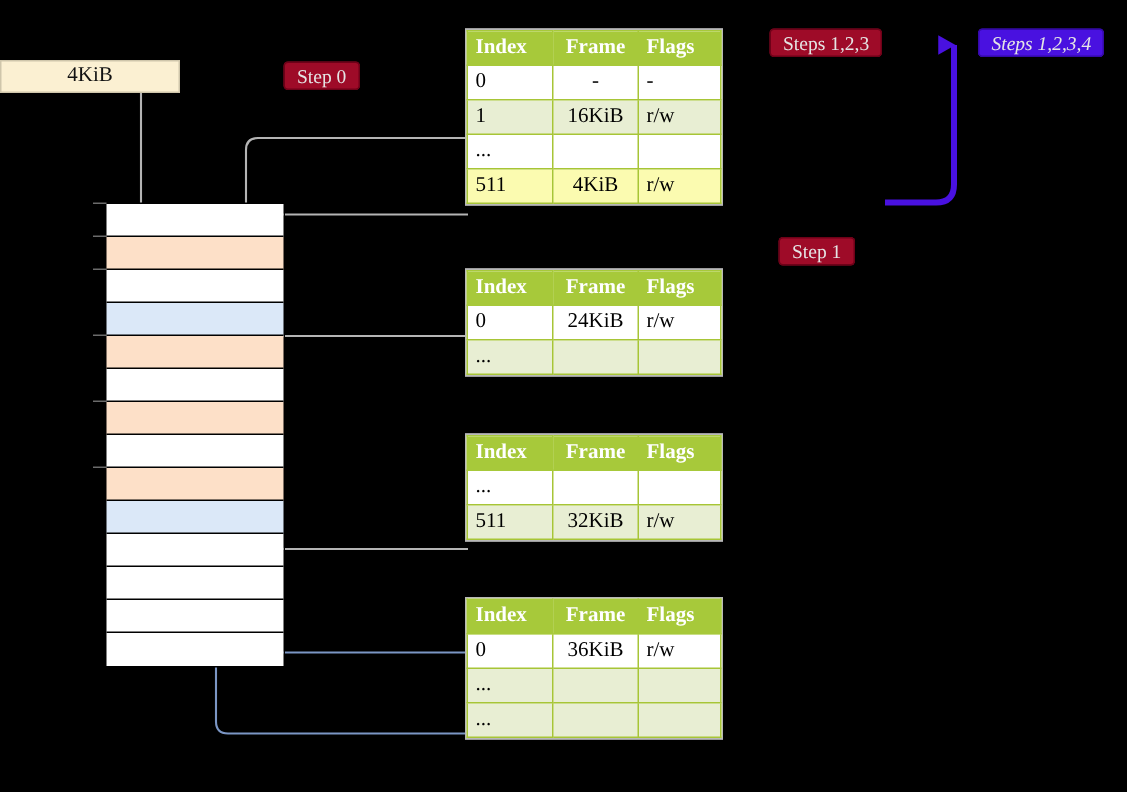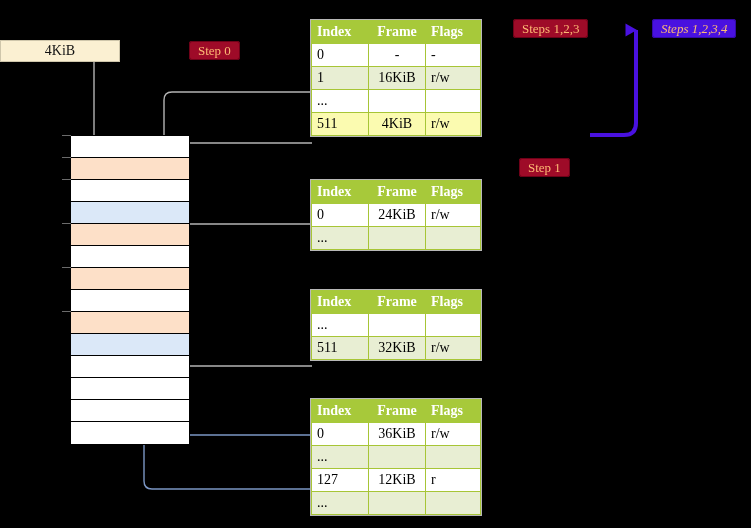--- a/index.html
+++ b/index.html
@@ -19,21 +19,21 @@
     background:#fbf0d2;border:1px solid #cfc6ab;
     box-sizing:border-box;
     display:flex;align-items:center;justify-content:center;
     font-size:14px;color:#111;
   }
 
   
   .badge{
     position:absolute;height:19px;line-height:19px;
     padding:0 9px;border-radius:3px;
-    font-size:13px;color:#fdba74;white-space:nowrap;
+    font-size:13px;color:#e5e5e5;white-space:nowrap;
   }
   .badge-red{background:#9e0b28;box-shadow:0 0 0 1px #6e0118 inset;}
   .badge-blue{background:#4911e0;box-shadow:0 0 0 1px #3409a8 inset;font-style:italic;}
   #badge-step0{left:189px;top:41px;}
   #badge-steps123{left:513px;top:19px;}
   #badge-steps1234{left:652px;top:19px;}
   #badge-step4{left:519px;top:158px;}
 
   
   .memgrid{
@@ -262,25 +262,20 @@
           <tr class="row-plain">
             <td class="c-index">0</td>
             <td class="c-frame">36KiB</td>
             <td class="c-flags">r/w</td>
           </tr>
           <tr class="row-alt">
             <td class="c-index">...</td>
             <td class="c-frame"></td>
             <td class="c-flags"></td>
           </tr>
-          <tr class="row-plain">
-            <td class="c-index">127</td>
-            <td class="c-frame">12KiB</td>
-            <td class="c-flags">r</td>
-          </tr>
           <tr class="row-alt">
             <td class="c-index">...</td>
             <td class="c-frame"></td>
             <td class="c-flags"></td>
           </tr>
         </tbody>
       </table>
     </div>
 
 </div>

